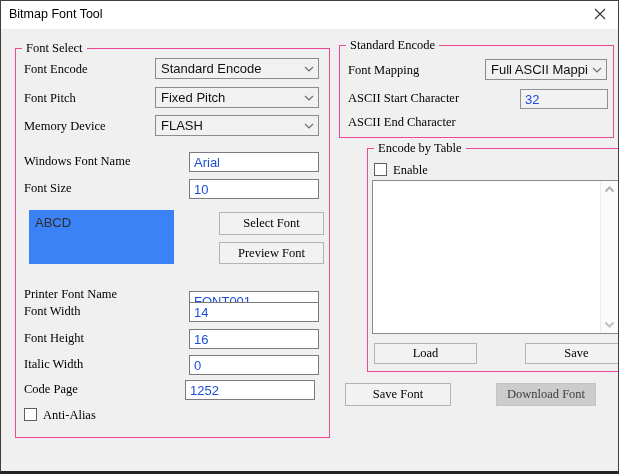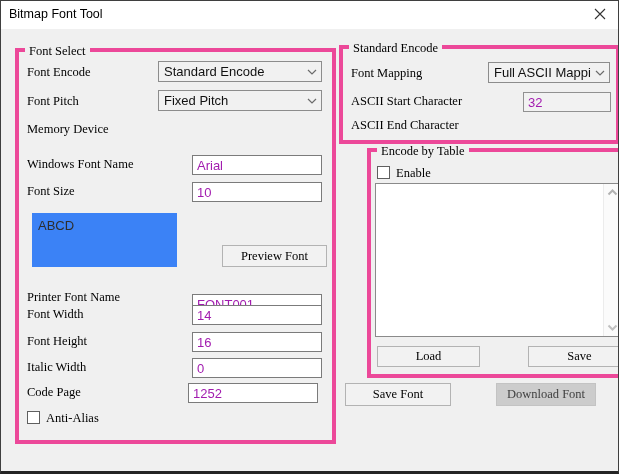--- a/index.html
+++ b/index.html
@@ -15,39 +15,39 @@
   }
   .title-text{
     position:absolute;left:8px;top:6px;font-family:"Liberation Sans",sans-serif;
     font-size:12.5px;color:#000;
   }
   .close-btn{
     position:absolute;right:2px;top:0;width:32px;height:28px;
     display:flex;align-items:center;justify-content:center;cursor:pointer;
   }
   .group{
-    position:absolute;border:4px solid #ec4899;background:#f0f0f0;
+    position:absolute;border:1px solid #ec4899;background:#f0f0f0;
   }
   .group-label{
     position:absolute;top:-8px;left:6px;background:#f0f0f0;padding:0 4px;
     font-size:12.5px;color:#000;line-height:15px;white-space:nowrap;
   }
   .lbl{
     position:absolute;font-size:12.5px;color:#000;white-space:nowrap;line-height:18px;
   }
   .dropdown{
     position:absolute;height:21px;background:#f1f1f1;border:1px solid #8c8c8c;
     display:flex;align-items:center;box-sizing:border-box;cursor:default;
     font-family:"Liberation Sans",sans-serif;font-size:13px;color:#111;
   }
   .dropdown .dd-text{flex:1;padding-left:5px;overflow:hidden;white-space:nowrap;}
   .dropdown .dd-arrow{width:18px;display:flex;align-items:center;justify-content:center;flex:none;}
   .tinput{
     position:absolute;height:18px;background:#ffffff;border:1px solid #7b7b7b;
-    font-family:"Liberation Sans",sans-serif;font-size:13px;color:#a21caf;
+    font-family:"Liberation Sans",sans-serif;font-size:13px;color:#1d4ed8;
     padding:0 0 0 4px;box-sizing:content-box;outline:none;
   }
   .tinput.gray{background:#f2f2f2;border-color:#919191;}
   .btn{
     position:absolute;background:#f2f2f2;border:1px solid #b3b3b3;
     font-family:"Liberation Serif",serif;font-size:12.5px;color:#000;
     display:flex;align-items:center;justify-content:center;cursor:pointer;
     box-sizing:border-box;
   }
   .btn.disabled{background:#cccccc;border-color:#c3c3c3;color:#404040;cursor:default;}
@@ -103,31 +103,42 @@
     <div class="dropdown" style="left:139px;top:38px;width:164px;">
       <span class="dd-text">Fixed Pitch</span>
       <span class="dd-arrow">
         <svg width="10" height="6" viewBox="0 0 10 6">
             <polyline points="1,1 5,5 9,1" fill="none" stroke="#6b6b6b" stroke-width="1.2"></polyline>
           </svg>
       </span>
     </div>
 
     <span class="lbl" style="left:8px;top:68px;">Memory Device</span>
+    <div class="dropdown" style="left:139px;top:66px;width:164px;">
+      <span class="dd-text">FLASH</span>
+      <span class="dd-arrow">
+        <svg width="10" height="6" viewBox="0 0 10 6">
+            <polyline points="1,1 5,5 9,1" fill="none" stroke="#6b6b6b" stroke-width="1.2"></polyline>
+          </svg>
+      </span>
+    </div>
 
     <span class="lbl" style="left:8px;top:103px;">Windows Font Name</span>
     <input class="tinput" style="left: 173px; top: 103px; width: 124px;" value="Arial">
 
     <span class="lbl" style="left:8px;top:130px;">Font Size</span>
     <input class="tinput" style="left: 173px; top: 130px; width: 124px;" value="10">
 
     <div class="preview-box" style="left:13px;top:161px;width:145px;height:54px;">
       <span>ABCD</span>
     </div>
 
+    <div class="btn" style="left:203px;top:163px;width:105px;height:23px;">
+      <span>Select Font</span>
+    </div>
     <div class="btn" style="left:203px;top:193px;width:105px;height:22px;">
       <span>Preview Font</span>
     </div>
 
     <span class="lbl" style="left:8px;top:236px;">Printer Font Name</span>
     <input class="tinput" style="left: 173px; top: 242px; width: 124px;" value="FONT001">
 
     <span class="lbl" style="left:8px;top:253px;">Font Width</span>
     <input class="tinput" style="left: 173px; top: 253px; width: 124px;" value="14">
 

